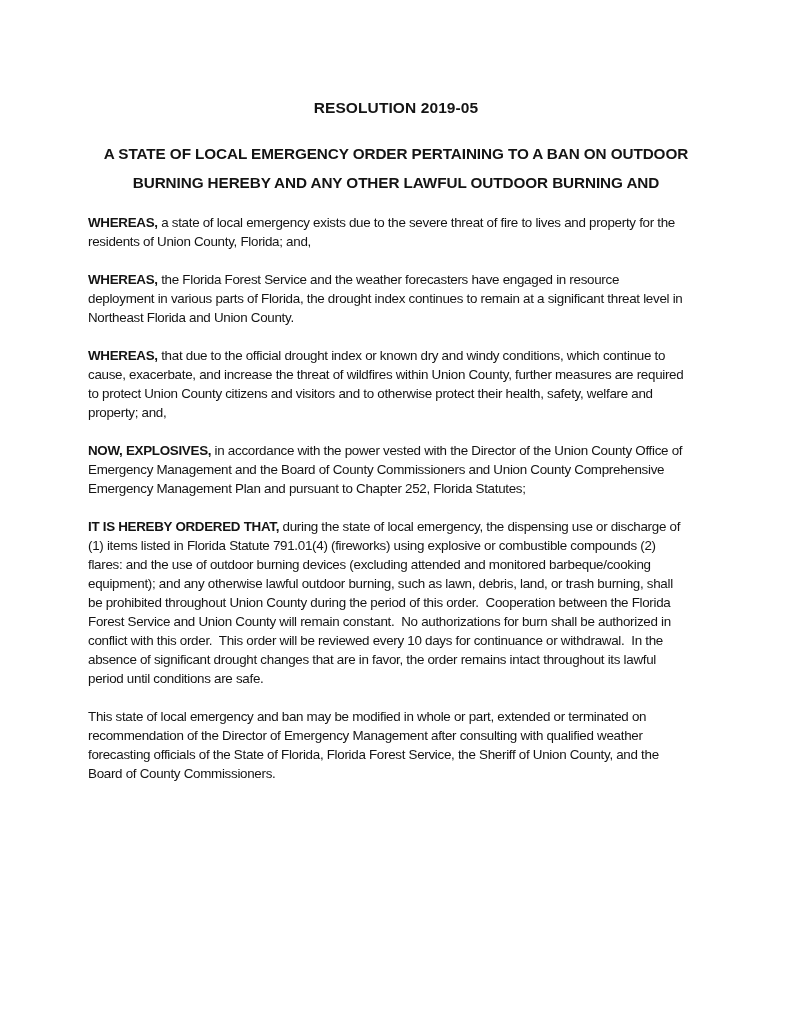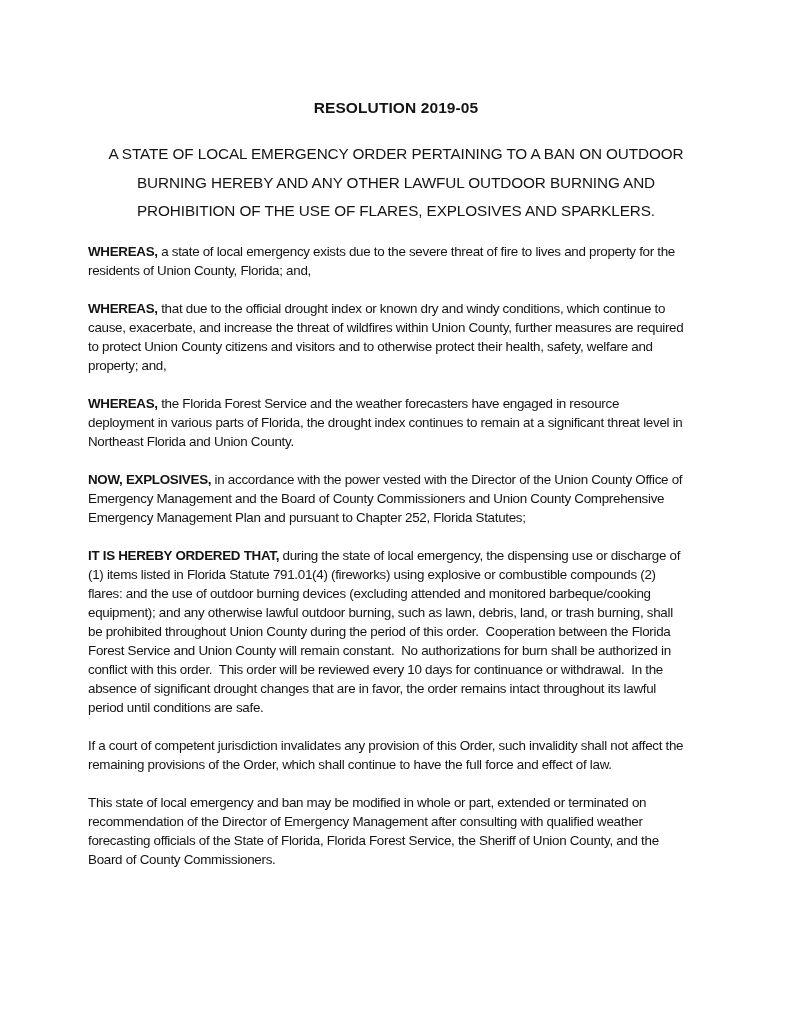--- a/index.html
+++ b/index.html
@@ -23,21 +23,21 @@
     text-align: center;
     font-size: 15.5px;
     font-weight: 700;
     line-height: 16px;
     letter-spacing: 0.1px;
   }
   .doc-title {
     margin: 14px 0 16px 0;
     text-align: center;
     font-size: 15.3px;
-    font-weight: 400;
+    font-weight: 700;
     line-height: 28.5px;
     letter-spacing: -0.1px;
   }
   .doc-body {
     font-size: 13.4px;
     line-height: 19px;
     letter-spacing: -0.3px;
   }
   .para {
     margin: 0 17px 19px 0;
@@ -50,26 +50,24 @@
 </head>
 <body>
 
 <div class="page">
 
   <h1 class="res-no">RESOLUTION 2019-05</h1>
 
   <div class="doc-title">
     <div>A STATE OF LOCAL EMERGENCY ORDER PERTAINING TO A BAN ON OUTDOOR</div>
     <div>BURNING HEREBY AND ANY OTHER LAWFUL OUTDOOR BURNING AND</div>
-    <div>PROHIBITION OF THE USE OF FLARES, EXPLOSIVES AND SPARKLERS.</div>
   </div>
 
   <div class="doc-body">
     <p class="para"><span class="lead">WHEREAS,</span><span> a state of local emergency exists due to the severe threat of fire to lives and property for the residents of Union County, Florida; and,</span></p>
+    <p class="para"><span class="lead">WHEREAS,</span><span> the Florida Forest Service and the weather forecasters have engaged in resource deployment in various parts of Florida, the drought index continues to remain at a significant threat level in Northeast Florida and Union County.</span></p>
     <p class="para"><span class="lead">WHEREAS,</span><span> that due to the official drought index or known dry and windy conditions, which continue to cause, exacerbate, and increase the threat of wildfires within Union County, further measures are required to protect Union County citizens and visitors and to otherwise protect their health, safety, welfare and property; and,</span></p>
-    <p class="para"><span class="lead">WHEREAS,</span><span> the Florida Forest Service and the weather forecasters have engaged in resource deployment in various parts of Florida, the drought index continues to remain at a significant threat level in Northeast Florida and Union County.</span></p>
     <p class="para"><span class="lead">NOW, EXPLOSIVES,</span><span> in accordance with the power vested with the Director of the Union County Office of Emergency Management and the Board of County Commissioners and Union County Comprehensive Emergency Management Plan and pursuant to Chapter 252, Florida Statutes;</span></p>
     <p class="para"><span class="lead">IT IS HEREBY ORDERED THAT,</span><span> during the state of local emergency, the dispensing use or discharge of (1) items listed in Florida Statute 791.01(4) (fireworks) using explosive or combustible compounds (2) flares: and the use of outdoor burning devices (excluding attended and monitored barbeque/cooking equipment); and any otherwise lawful outdoor burning, such as lawn, debris, land, or trash burning, shall be prohibited throughout Union County during the period of this order.  Cooperation between the Florida Forest Service and Union County will remain constant.  No authorizations for burn shall be authorized in conflict with this order.  This order will be reviewed every 10 days for continuance or withdrawal.  In the absence of significant drought changes that are in favor, the order remains intact throughout its lawful period until conditions are safe.</span></p>
-    <p class="para"><span class="lead"></span><span>If a court of competent jurisdiction invalidates any provision of this Order, such invalidity shall not affect the remaining provisions of the Order, which shall continue to have the full force and effect of law.</span></p>
     <p class="para"><span class="lead"></span><span>This state of local emergency and ban may be modified in whole or part, extended or terminated on recommendation of the Director of Emergency Management after consulting with qualified weather forecasting officials of the State of Florida, Florida Forest Service, the Sheriff of Union County, and the Board of County Commissioners.</span></p>
   </div>
 
 </div>
 
 </body></html>

